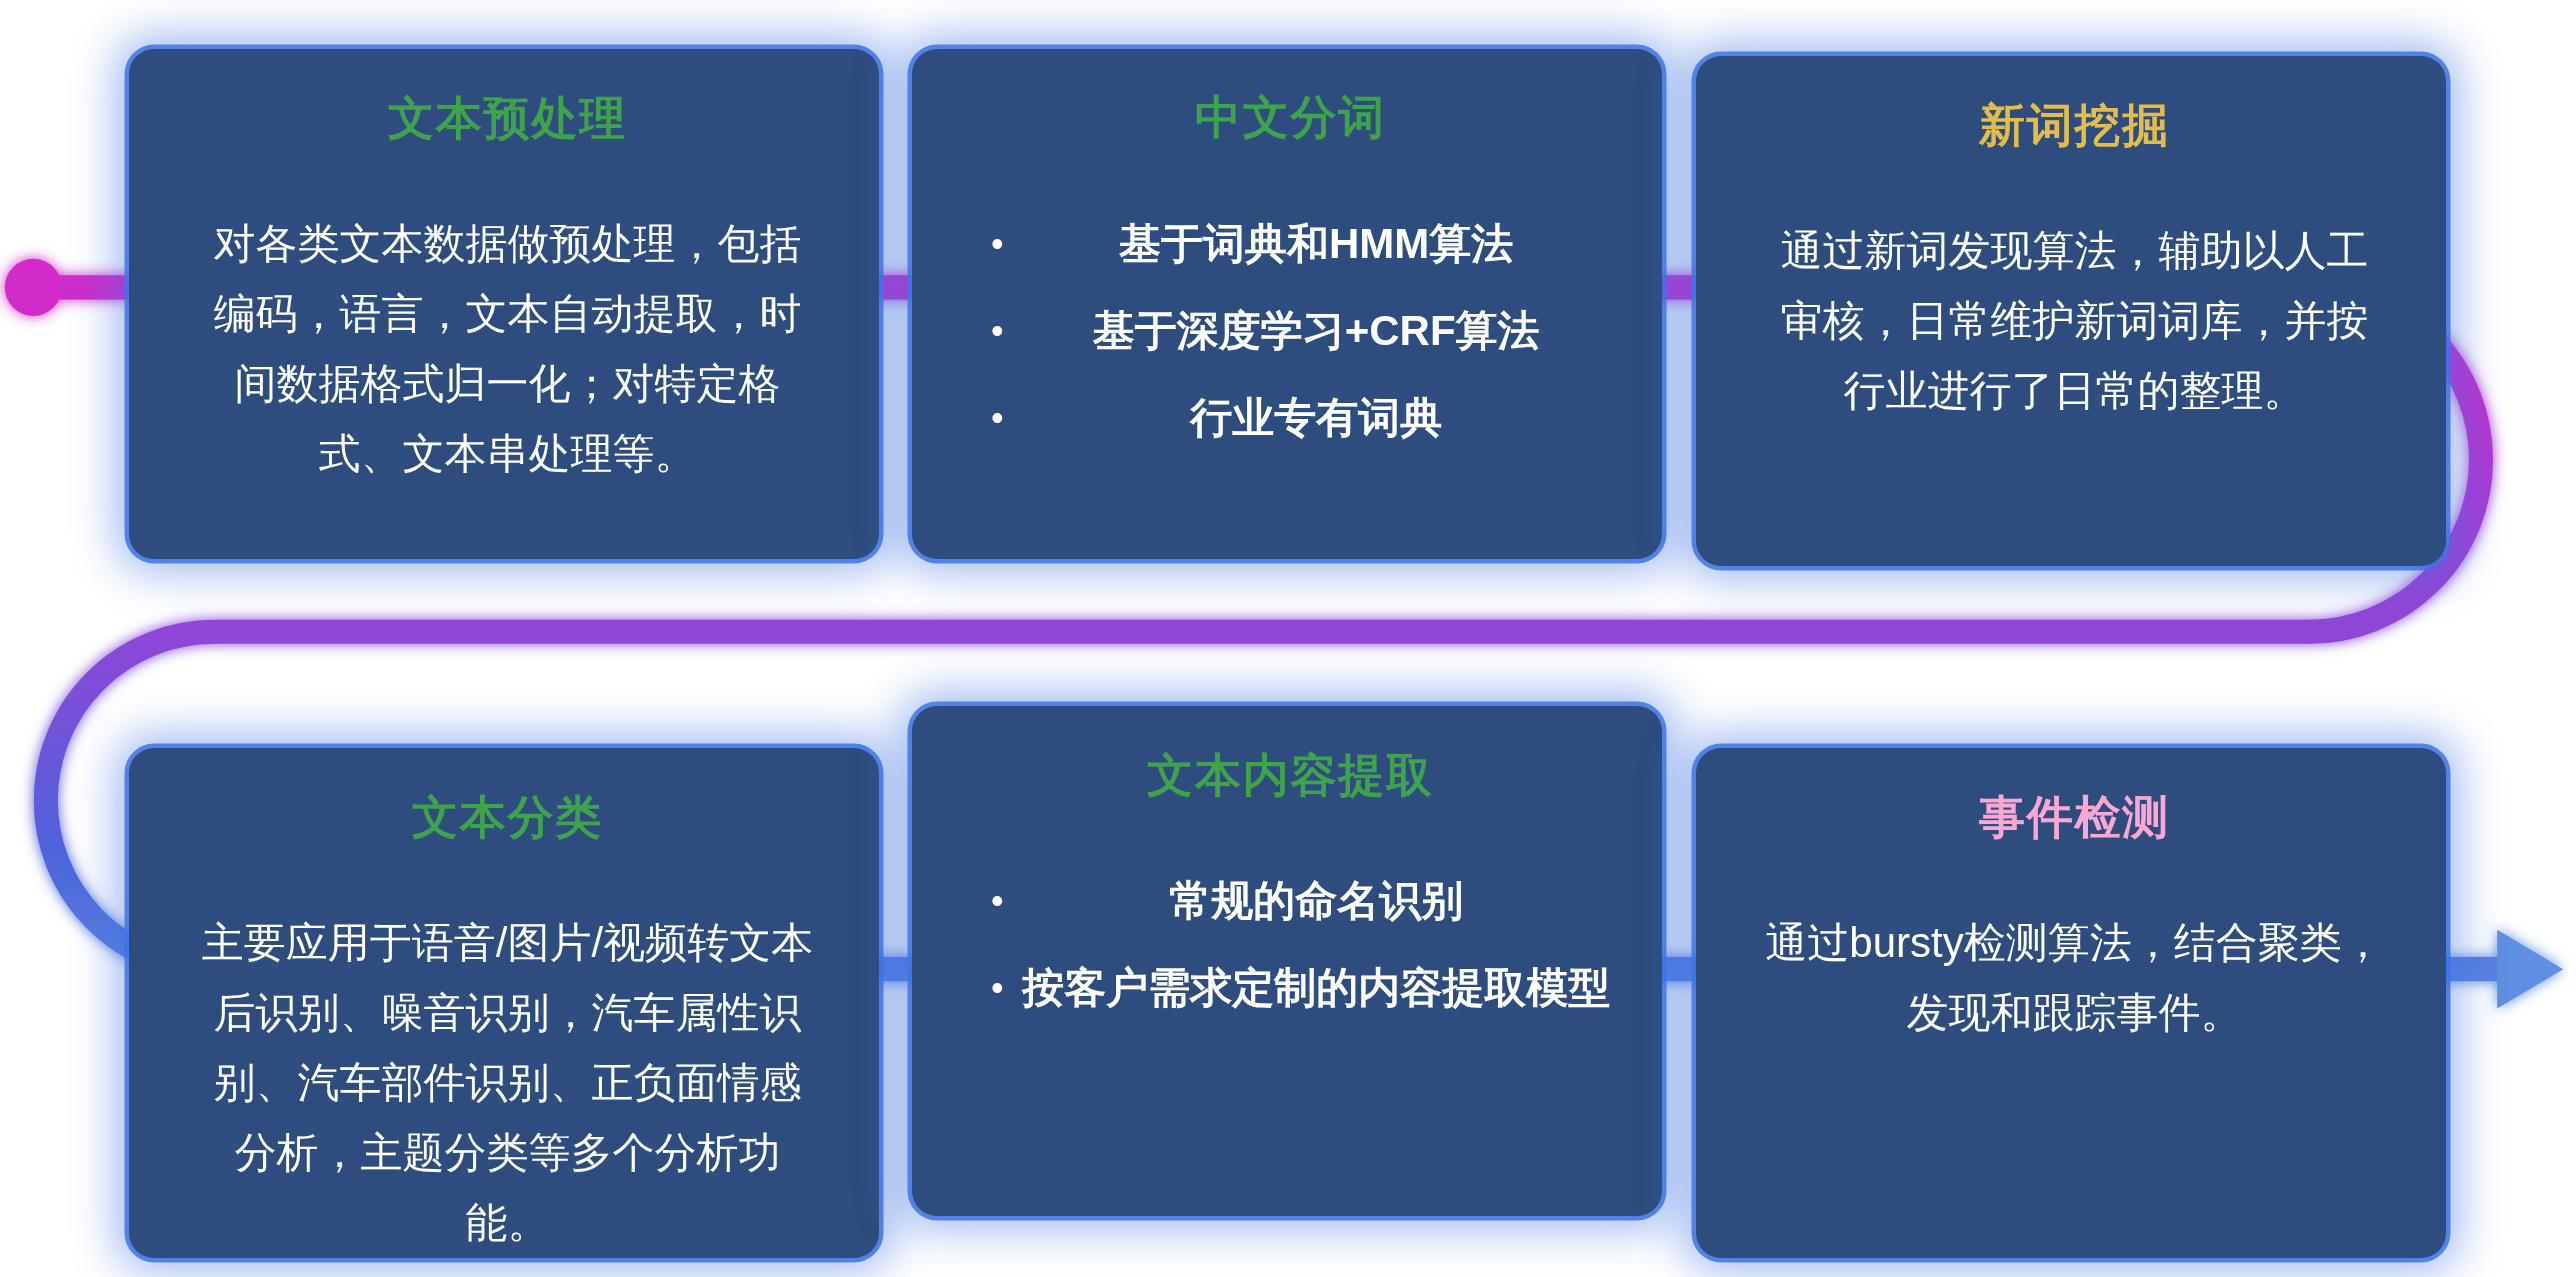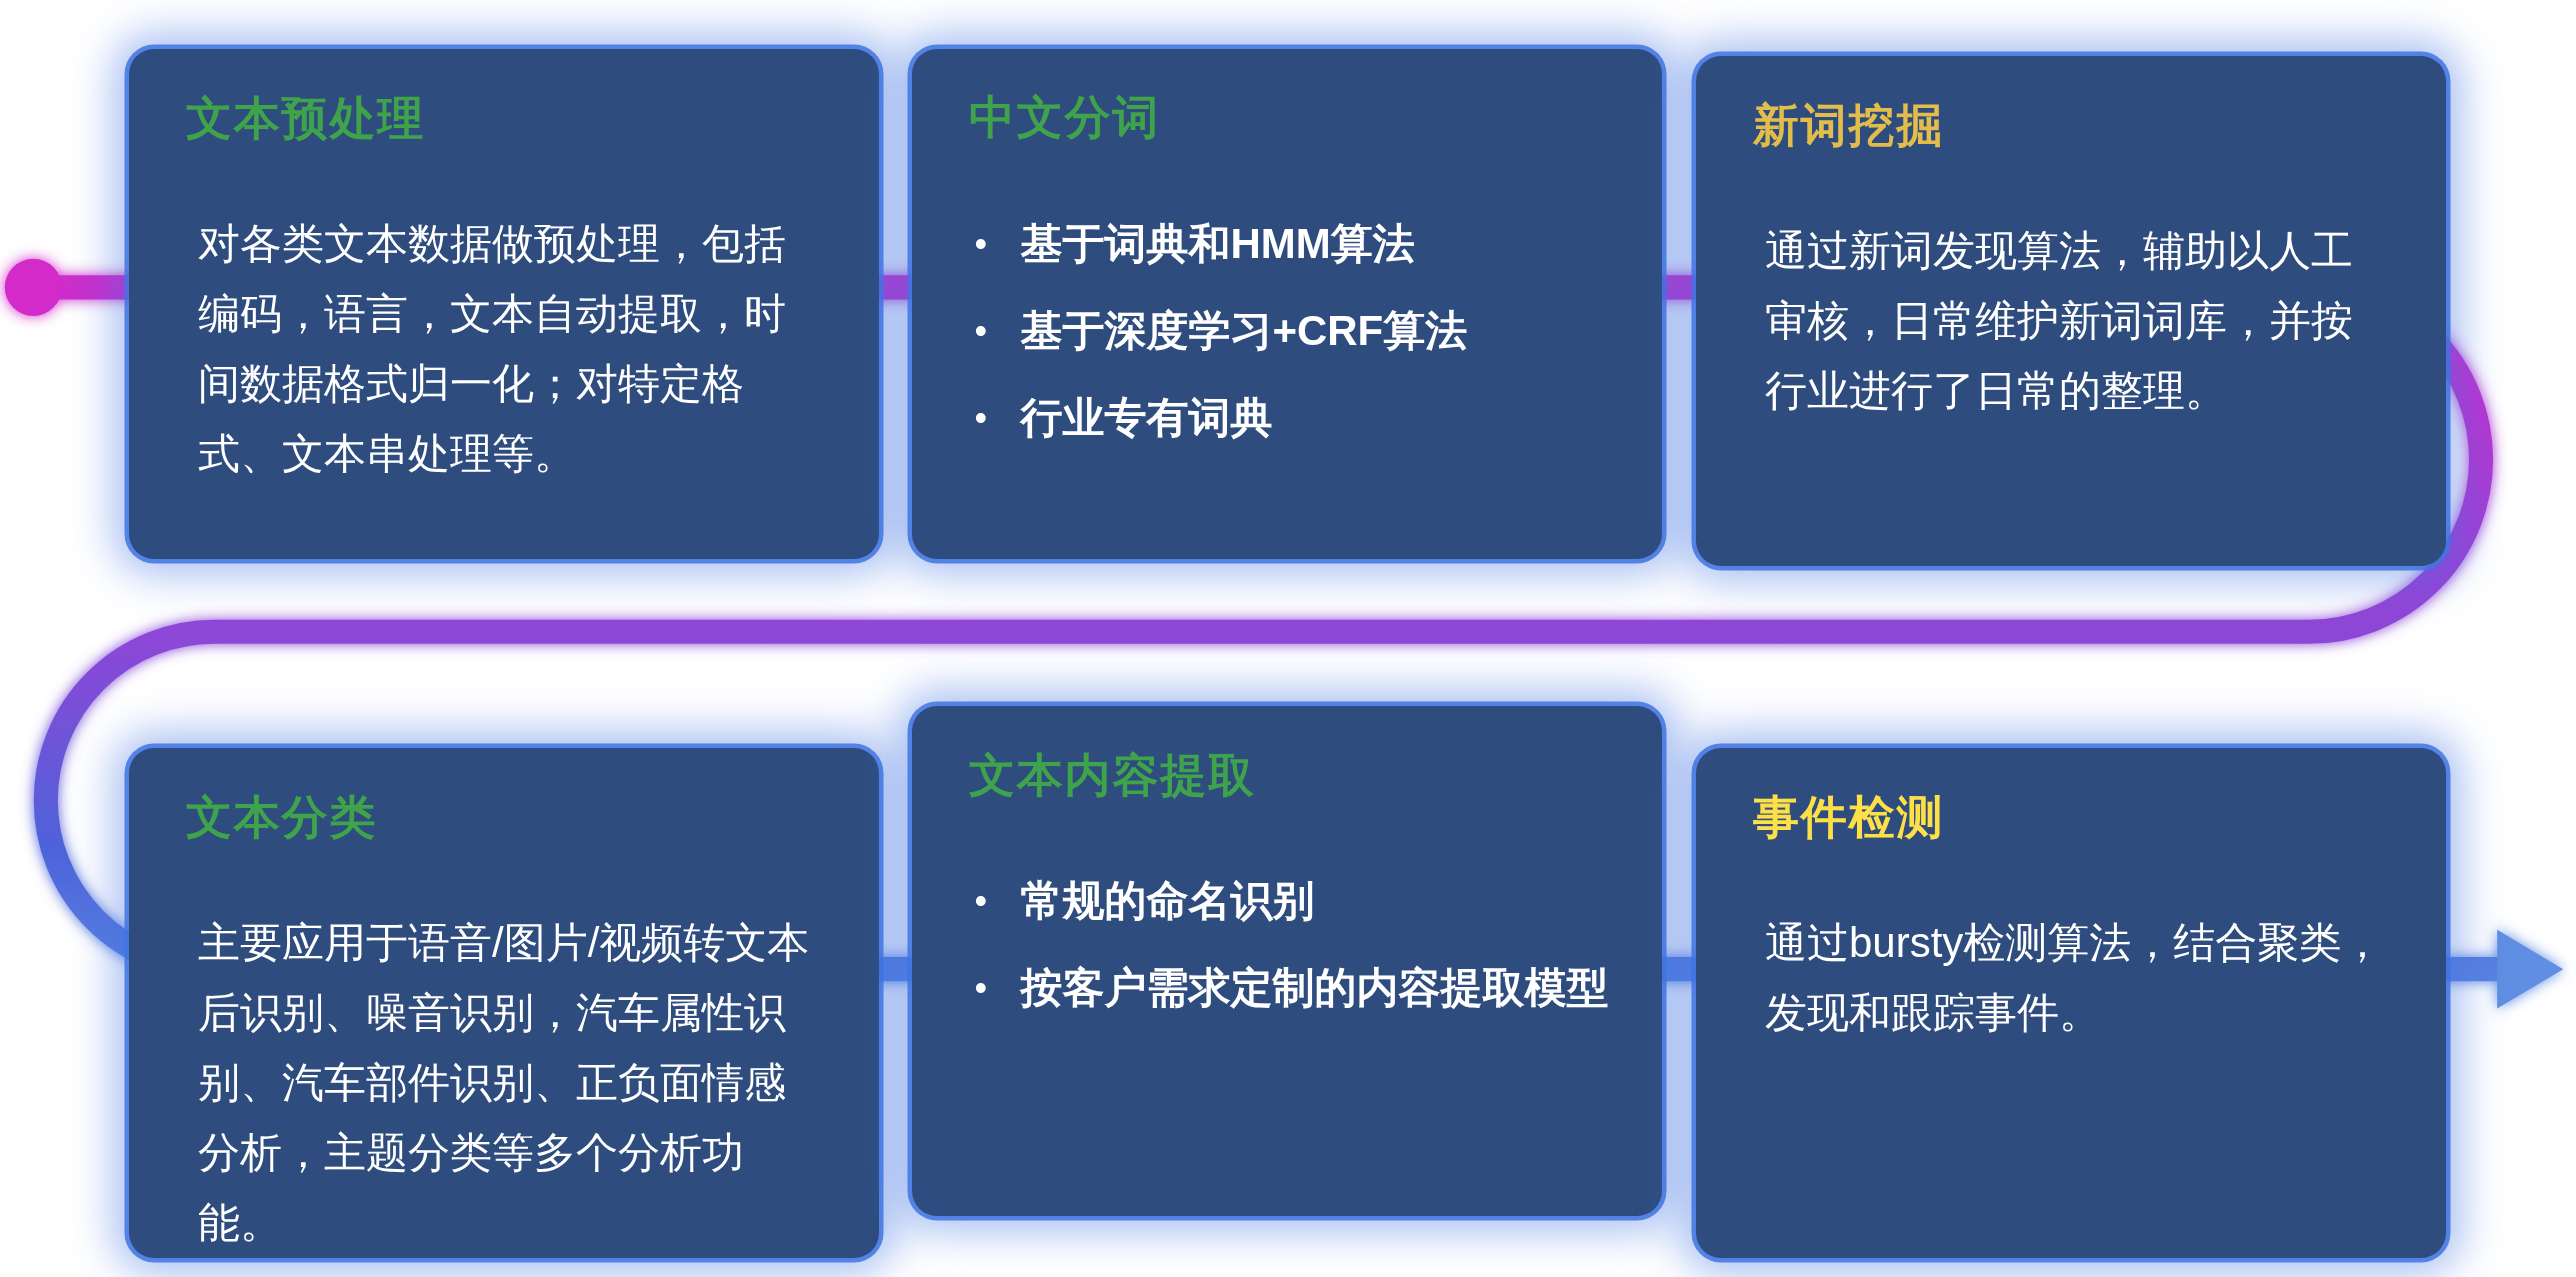--- a/index.html
+++ b/index.html
@@ -7,20 +7,21 @@
     padding: 0;
     background: #ffffff;
   }
   .stage {
     position: relative;
     width: 2576px;
     height: 1277px;
     overflow: hidden;
     font-family: "Liberation Sans", "DejaVu Sans", sans-serif;
     background: #ffffff;
+    text-align: center;
   }
   svg.flow {
     position: absolute;
     left: 0;
     top: 0;
     z-index: 1;
   }
   .card {
     position: absolute;
     width: 750px;
@@ -142,18 +143,18 @@
         <span class="bullet-text">常规的命名识别</span>
       </li>
       <li>
         <span class="bullet-marker">•</span>
         <span class="bullet-text">按客户需求定制的内容提取模型</span>
       </li>
     </ul>
   </div>
 
   <div class="card" style="left:1696px; top:748px;">
-    <h2 class="card-title" style="color: #fde047;">事件检测</h2>
+    <h2 class="card-title" style="color: #f9a8d4;">事件检测</h2>
     <p class="card-body">通过bursty检测算法，结合聚类，发现和跟踪事件。</p>
   </div>
 
 </div>
 
 
 </body></html>

